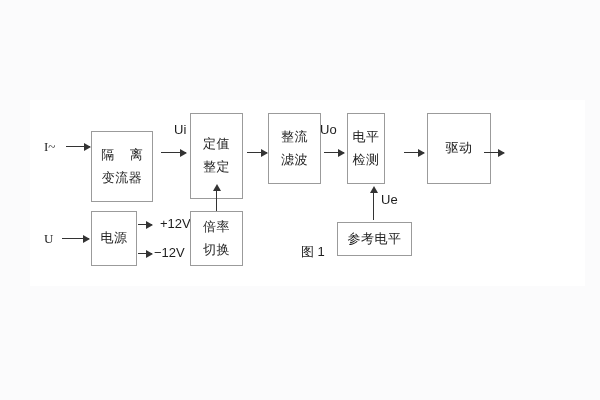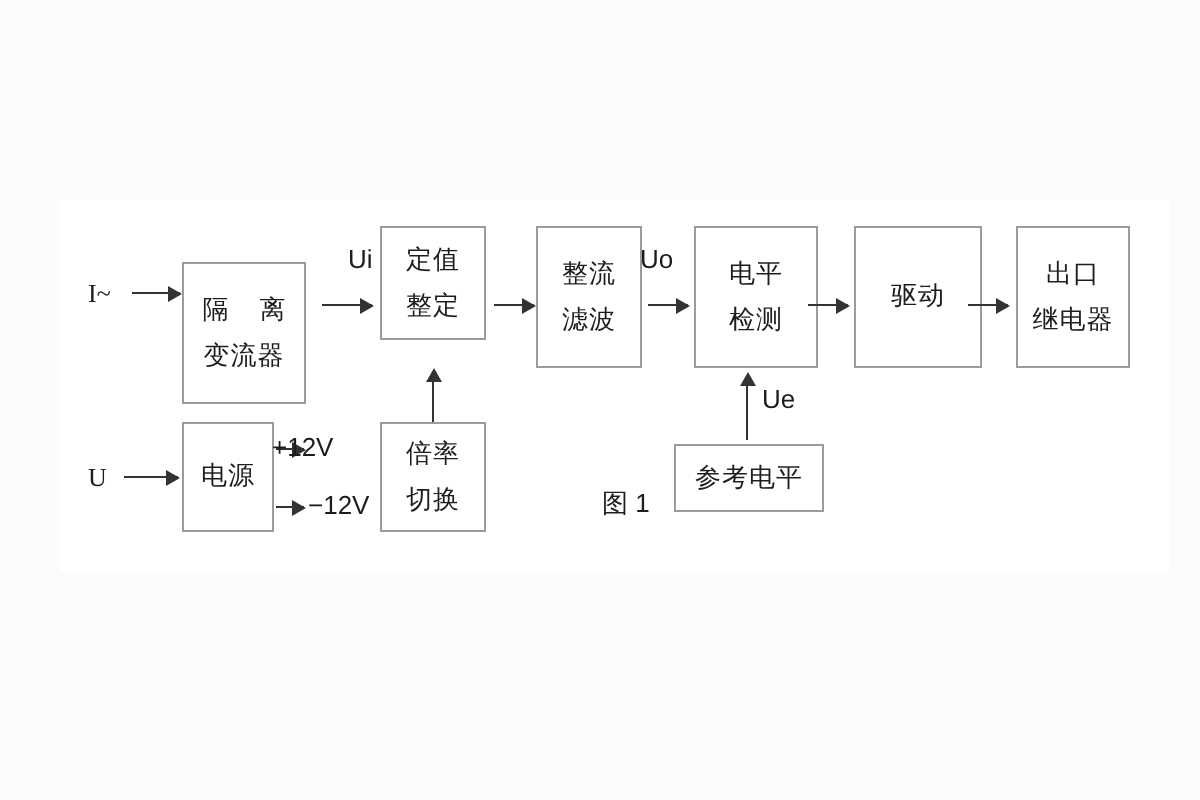--- a/index.html
+++ b/index.html
@@ -105,63 +105,59 @@
   <div class="arrow-h" style="left:66px; top:146px; width:24px;"></div>
 
   <div class="block wide-gap" style="left:91px; top:131px; width:62px; height:71px;">
     <span class="ln">隔 离</span>
     <span class="ln">变流器</span>
   </div>
 
   <div class="label" style="left:174px; top:122px;">Ui</div>
   <div class="arrow-h" style="left:161px; top:152px; width:25px;"></div>
 
-  <div class="block" style="left:190px; top:113px; width:53px; height:57px;">
+  <div class="block" style="left:190px; top:113px; width:53px; height:86px;">
     <span class="ln">定值</span>
     <span class="ln">整定</span>
   </div>
 
   <div class="arrow-h" style="left:247px; top:152px; width:20px;"></div>
 
   <div class="block" style="left:268px; top:113px; width:53px; height:71px;">
     <span class="ln">整流</span>
     <span class="ln">滤波</span>
   </div>
 
   <div class="label" style="left:320px; top:122px;">Uo</div>
   <div class="arrow-h" style="left:324px; top:152px; width:20px;"></div>
 
-  <div class="block" style="left:347px; top:113px; width:62px; height:71px;">
+  <div class="block" style="left:347px; top:113px; width:38px; height:71px;">
     <span class="ln">电平</span>
     <span class="ln">检测</span>
   </div>
 
   <div class="arrow-h" style="left:404px; top:152px; width:20px;"></div>
 
   <div class="block" style="left:427px; top:113px; width:64px; height:71px;">
     <span class="ln">驱动</span>
   </div>
 
   <div class="arrow-h" style="left:484px; top:152px; width:20px;"></div>
 
-  <div class="block" style="left:508px; top:113px; width:57px; height:71px;">
-    <span class="ln">出口</span>
-    <span class="ln">继电器</span>
-  </div>
 
   <div class="label serif" style="left:44px; top:231px;">U</div>
 
   <div class="arrow-h" style="left:62px; top:238px; width:27px;"></div>
 
   <div class="block" style="left:91px; top:211px; width:46px; height:55px;">
     <span class="ln">电源</span>
   </div>
 
   <div class="arrow-h" style="left:138px; top:224px; width:14px;"></div>
-  <div class="label" style="left:136px; top:216px;">+12V</div>
+  <div class="label" style="left:160px; top:216px;">+12V</div>
 
   <div class="arrow-h" style="left:138px; top:253px; width:14px;"></div>
   <div class="label" style="left:154px; top:245px;">−12V</div>
 
   <div class="block" style="left:190px; top:211px; width:53px; height:55px;">
     <span class="ln">倍率</span>
     <span class="ln">切换</span>
   </div>
 
   <div class="arrow-v-up" style="left:216px; top:190px; height:21px;"></div>

